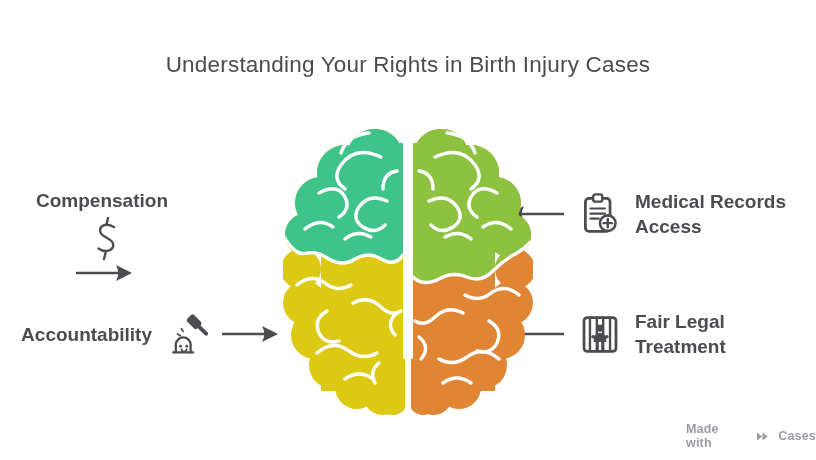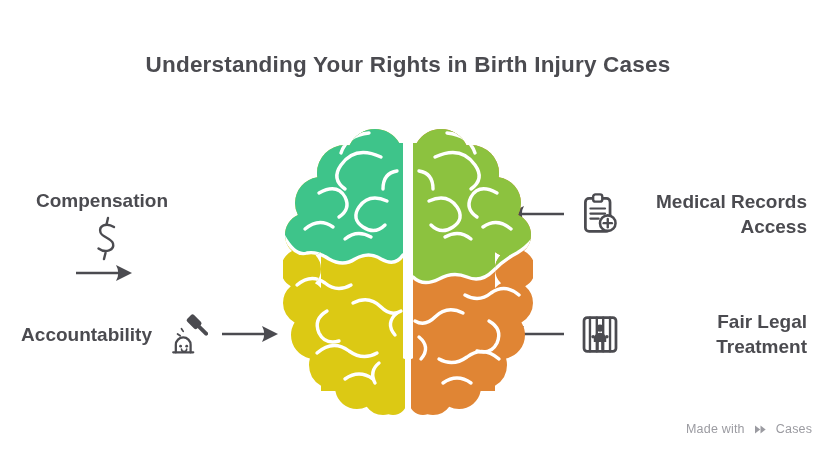--- a/index.html
+++ b/index.html
@@ -2,43 +2,43 @@
 <html style="--c-teal: #3ec48a; --c-lime: #8cc23f; --c-yellow: #dcc914; --c-orange: #e08534; --c-text: #4b4b50; --c-watermark: #9b9ba1; --c-background: #ffffff;"><head>
 <meta charset="utf-8">
 <style>
   html,body { margin:0; padding:0; background:#fff; }
   .canvas {
     position:relative; width:816px; height:460px; background:var(--c-background,#fff);
     font-family:"Liberation Sans", sans-serif; overflow:hidden; color:var(--c-text,#4b4b50);
   }
   .title {
     position:absolute; top:52px; left:0; right:0; margin:0;
-    text-align:center; font-size:22.5px; font-weight:700; color:var(--c-text);
+    text-align:center; font-size:22.5px; font-weight:400; color:var(--c-text);
     letter-spacing:0.2px;
   }
   .item-row { position:absolute; display:flex; align-items:center; height:52px; }
   .row-comp  { left:28px;  top:188px;flex-direction:column; }
   .row-acct  { left:12px;  top:308px; }
   .row-med   { left:506px; top:188px; }
   .row-fair  { left:506px; top:308px; }
   .item-label {
     font-size:19px; font-weight:600; color:var(--c-text); line-height:25px;
   }
   .label-left  { width:140px; text-align:right; white-space:nowrap; }
-  .label-right { width:172px; text-align:right; margin-left:14px; }
+  .label-right { width:172px; text-align:left; margin-left:14px; }
   .icon-box { display:flex; align-items:center; justify-content:center; color:var(--c-text); }
   .row-comp .icon-box, .row-acct .icon-box { margin-left:16px; }
   .row-med .icon-box, .row-fair .icon-box { margin-left:13px; }
   .arrow-box { display:flex; align-items:center; color:var(--c-text); }
   .row-comp .arrow-box, .row-acct .arrow-box { margin-left:12px; }
   .brain-wrap { position:absolute; left:283px; top:127px; width:250px; height:290px; }
   .gyrus { fill:none; stroke:#fff; stroke-width:3.4; stroke-linecap:round; }
   .watermark {
     position:absolute; left:686px; top:422px; display:flex; align-items:center; gap:9px;
-    font-size:12.5px; color:var(--c-watermark,#9b9ba1); font-weight:400; letter-spacing:0.2px;
+    font-size:12.5px; color:var(--c-watermark,#9b9ba1); font-weight:700; letter-spacing:0.2px;
   }
 </style>
 </head>
 <body>
 
 <div class="canvas">
 
   <h1 class="title">Understanding Your Rights in Birth Injury Cases</h1>
 
   <div class="item-row row-comp">

